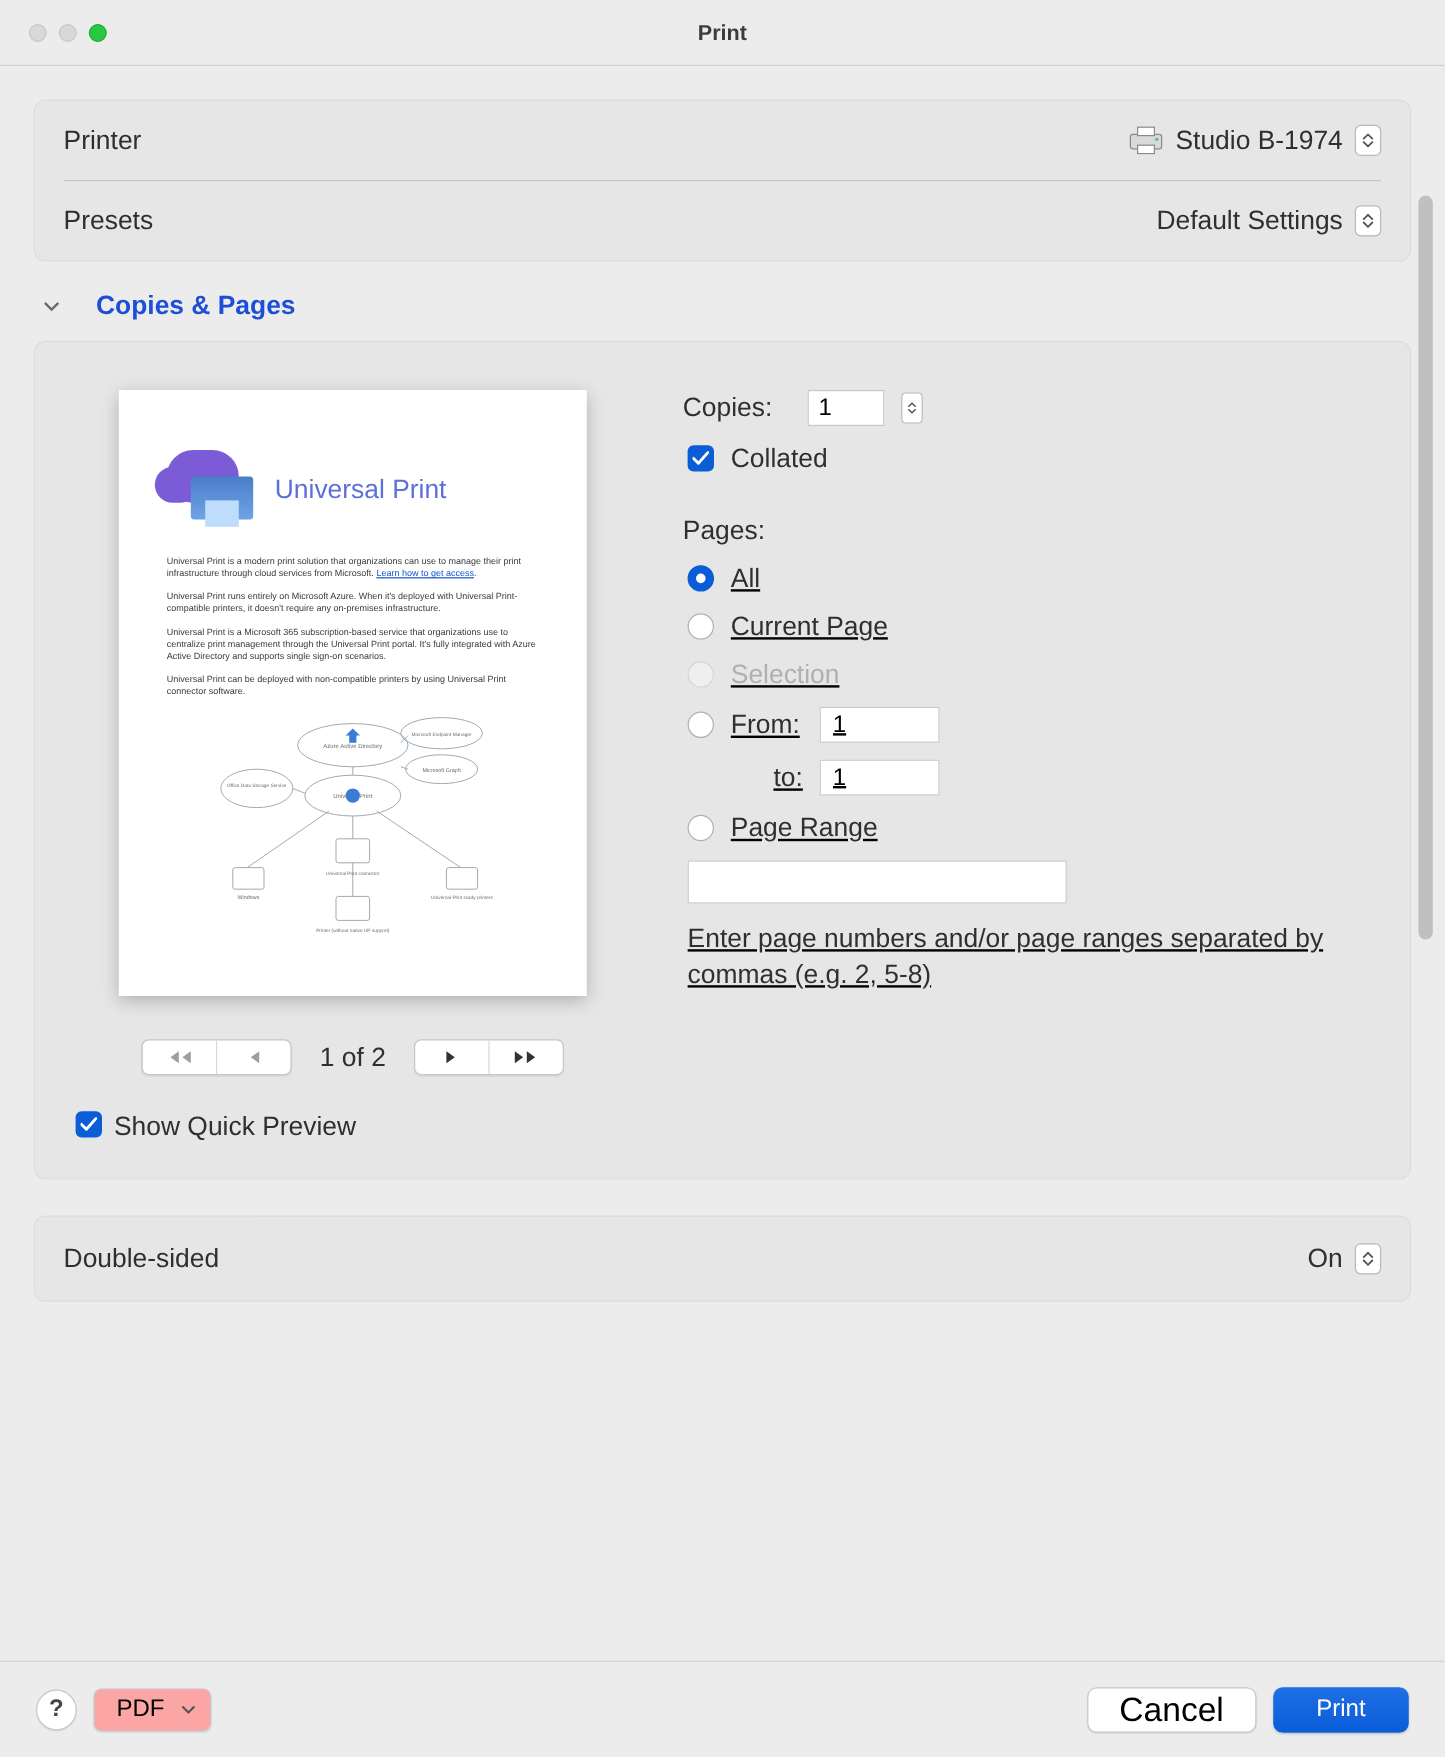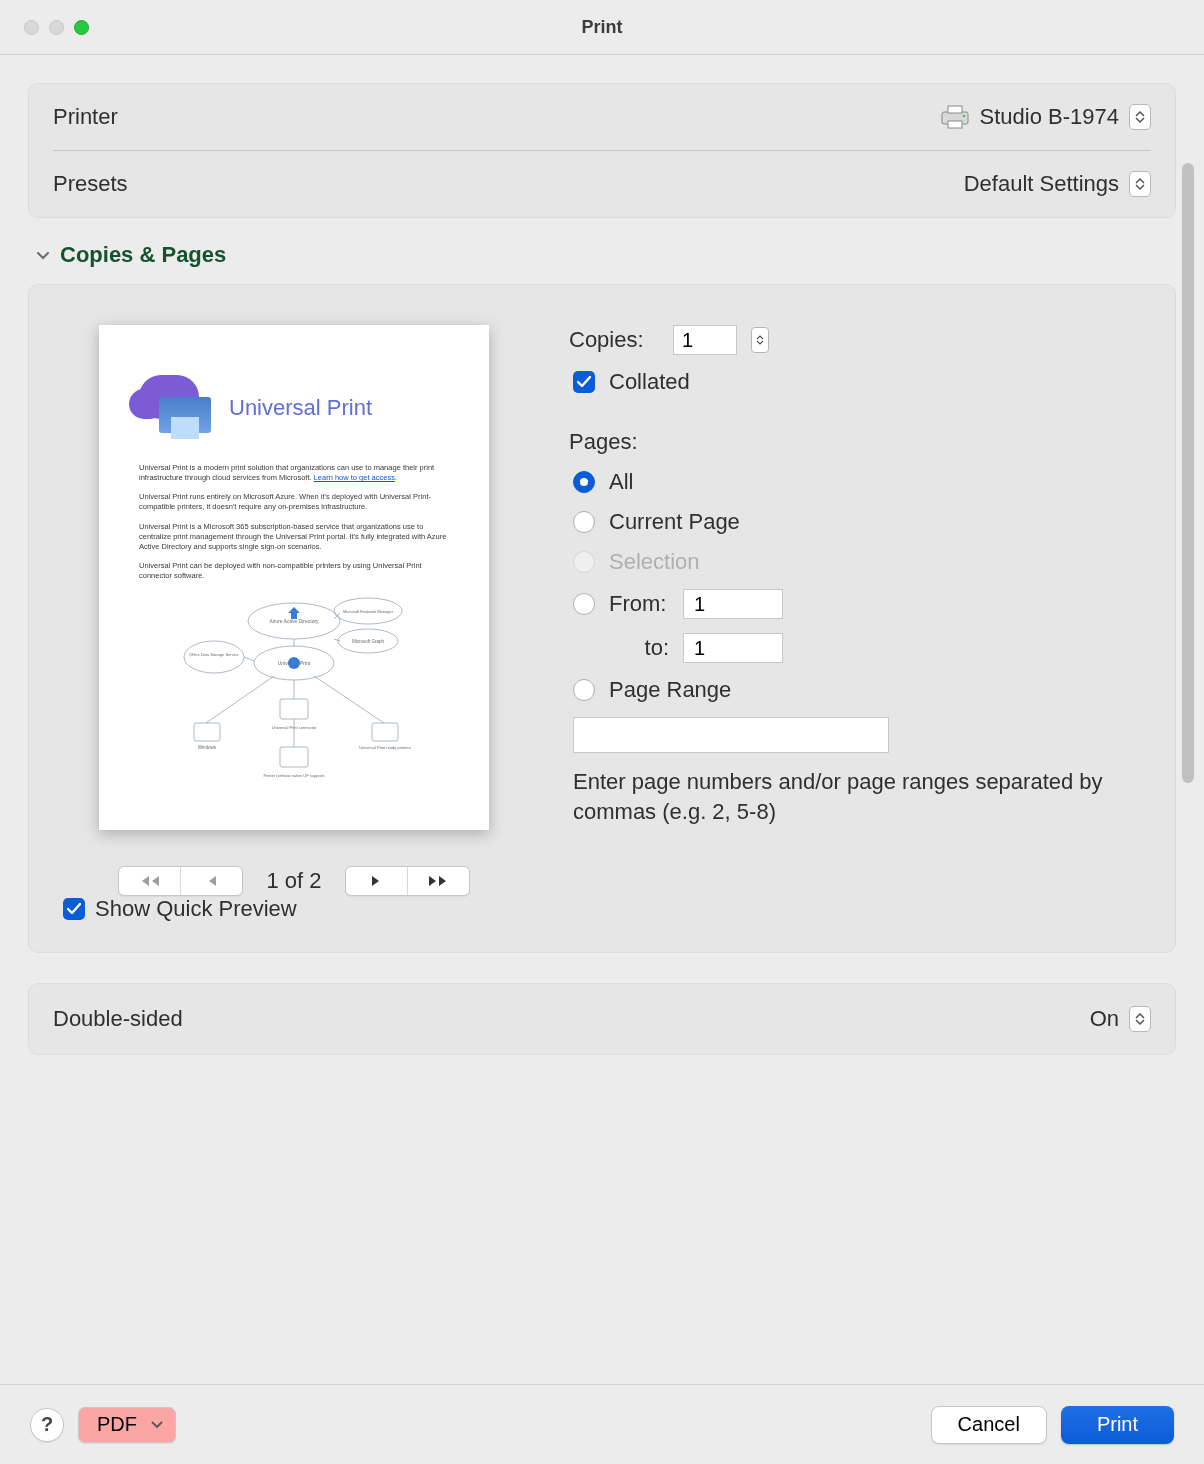--- a/index.html
+++ b/index.html
@@ -23,21 +23,21 @@
 .row-label { font-size: 22px; color: #2f2f2f; }
 
 .popup { display: inline-flex; align-items: center; gap: 10px; }
 .popup-text { font-size: 22px; color: #2f2f2f; }
 .printer-icon { width: 30px; height: 24px; }
 .stepper { width: 22px; height: 26px; border: 1px solid #b8b8b8; border-radius: 5px; background: #fff; display: flex; flex-direction: column; justify-content: center; align-items: center; }
 .stepper svg { display: block; }
 
 .section-header { display: flex; align-items: center; gap: 10px; padding: 24px 8px 16px 8px; }
 .section-header .chev { width: 14px; height: 14px; }
-.section-title { font-size: 22px; font-weight: 600; color: #14532d; }
+.section-title { font-size: 22px; font-weight: 600; color: #1d4ed8; margin-left: 20px; }
 
 .copies-panel { background: #e6e6e6; border: 1px solid #dcdcdc; border-radius: 10px; padding: 40px 30px 30px 30px; display: flex; gap: 40px; }
 
 .preview-col { width: 470px; display: flex; flex-direction: column; align-items: center; }
 .page-preview { width: 390px; height: 505px; background: #fff; box-shadow: 0 4px 14px rgba(0,0,0,0.25); padding: 50px 40px; position: relative; }
 .pv-logo { display: flex; align-items: center; gap: 12px; margin-bottom: 22px; }
 .pv-logo-mark { width: 78px; height: 66px; position: relative; }
 .pv-logo-mark .cloud { position: absolute; left: 0; top: 0; width: 60px; height: 44px; background: #7b5bd6; border-radius: 22px; }
 .pv-logo-mark .cloud::before { content: ""; position: absolute; left: -10px; top: 14px; width: 36px; height: 30px; background: #7b5bd6; border-radius: 18px; }
 .pv-logo-mark .prn { position: absolute; left: 20px; top: 22px; width: 52px; height: 36px; background: linear-gradient(#4a7fc8,#6fa2e6); border-radius: 3px; }
@@ -46,48 +46,48 @@
 .pv-para { font-size: 7.5px; line-height: 1.35; color: #3a3a3a; margin-bottom: 9px; }
 .pv-para a { color: #1155cc; text-decoration: underline; }
 .pv-diagram { margin-top: 10px; display:flex; justify-content:center; }
 
 .nav-row { display: flex; align-items: center; justify-content: space-between; width: 352px; margin-top: 36px; }
 .btnseg { display: flex; width: 125px; height: 30px; background: #fff; border: 1px solid #c6c6c6; border-radius: 6px; box-shadow: 0 1px 1px rgba(0,0,0,0.06); }
 .btnseg .half { flex:1; display:flex; align-items:center; justify-content:center; }
 .btnseg .half + .half { border-left: 1px solid #d8d8d8; }
 .page-counter { font-size: 22px; color: #2f2f2f; }
 
-.quick-row { display: flex; align-items: center; gap: 10px; align-self: flex-start; margin-left: 4px; }
+.quick-row { display: flex; gap: 10px; align-self: flex-start; margin-top: 30px; margin-left: 4px; }
 .checkbox { width: 22px; height: 22px; background: #0a5cd7; border-radius: 5px; display: inline-flex; align-items: center; justify-content: center; }
 
 .options-col { flex: 1; padding-top: 0px; }
 .opt-row { display: flex; align-items: center; margin-bottom: 14px; gap: 14px; }
 .opt-label { font-size: 22px; color: #2f2f2f; width: 90px; text-align: left; }
 .num-input { width: 64px; height: 30px; border: 1px solid #c8c8c8; background: #fff; font-size: 20px; padding: 2px 8px; }
 .small-stepper { width: 18px; height: 26px; border: 1px solid #b8b8b8; border-radius: 4px; background: #fff; display:flex; flex-direction:column; align-items:center; justify-content:center; }
 
-.radio-group { margin-top: 2px; }
+.radio-group { margin-top: 2px; text-decoration: underline; }
 .radio-row { display: flex; align-items: center; gap: 14px; margin-bottom: 14px; padding-left: 4px; }
 .radio { width: 22px; height: 22px; border-radius: 50%; border: 1px solid #b0b0b0; background: #fff; display:flex; align-items:center; justify-content:center; }
 .radio.checked { border-color: #0a5cd7; background: #0a5cd7; }
 .radio.checked::after { content:""; width:8px; height:8px; background:#fff; border-radius:50%; }
 .radio.disabled { border-color: #d6d6d6; background: #efefef; }
 .radio-label { font-size: 22px; color: #2f2f2f; }
 .radio-label.disabled { color: #b0b0b0; }
 .from-input { width: 100px; height: 30px; border: 1px solid #c8c8c8; background:#fff; font-size:20px; padding: 2px 10px; }
 .range-input { width: 316px; height: 36px; border: 1px solid #c8c8c8; background:#fff; display:block; margin-left: 4px; margin-top: 2px; margin-bottom: 14px; padding: 4px 10px; font-size:20px; }
 .hint { font-size: 22px; color: #2f2f2f; line-height: 1.35; padding-left: 4px; }
 
 .double-panel { background: #e6e6e6; border: 1px solid #dcdcdc; border-radius: 10px; margin-top: 30px; padding: 22px 24px; display:flex; justify-content: space-between; align-items:center; }
 
 .footer { position: absolute; left: 0; right: 0; bottom: 0; height: 80px; border-top: 1px solid #d3d3d3; background: #ececec; display: flex; align-items: center; padding: 0 30px; gap: 14px; }
 .help-btn { width: 34px; height: 34px; border-radius: 50%; background: #fff; border: 1px solid #c8c8c8; box-shadow: 0 1px 1px rgba(0,0,0,0.08); display:flex; align-items:center; justify-content:center; font-size:20px; font-weight:600; color:#444; }
 .pdf-btn { height: 36px; padding: 0 12px 0 18px; background:#fca5a5; border:1px solid #c8c8c8; border-radius: 7px; box-shadow: 0 1px 1px rgba(0,0,0,0.08); display:flex; align-items:center; gap: 14px; font-size:20px; }
 .spacer { flex: 1; }
-.cancel-btn { height: 38px; padding: 0 26px; background:#fff; border:1px solid #c8c8c8; border-radius: 8px; font-size:20px; box-shadow: 0 1px 1px rgba(0,0,0,0.08); }
+.cancel-btn { height: 38px; padding: 0 26px; background:#fff; border:1px solid #c8c8c8; border-radius: 8px; font-size:28px; box-shadow: 0 1px 1px rgba(0,0,0,0.08); }
 .print-btn { height: 38px; padding: 0 36px; background: linear-gradient(#1f6fe5,#0a5cd7); color:#fff; border:none; border-radius: 8px; font-size:20px; font-weight: 500; box-shadow: 0 1px 2px rgba(0,0,0,0.2); }
 
 .scrollbar { position:absolute; right: 10px; top: 108px; width: 12px; height: 780px; background: transparent; }
 .scrollbar-thumb { position:absolute; top:0; width:12px; height:620px; background: #c0c0c0; border-radius: 6px; }
 
 .fade-bottom { position:absolute; left:28px; right:28px; bottom:80px; height:30px; background: linear-gradient(rgba(236,236,236,0), #ececec); pointer-events:none; }
 </style>
 </head>
 <body>
 

